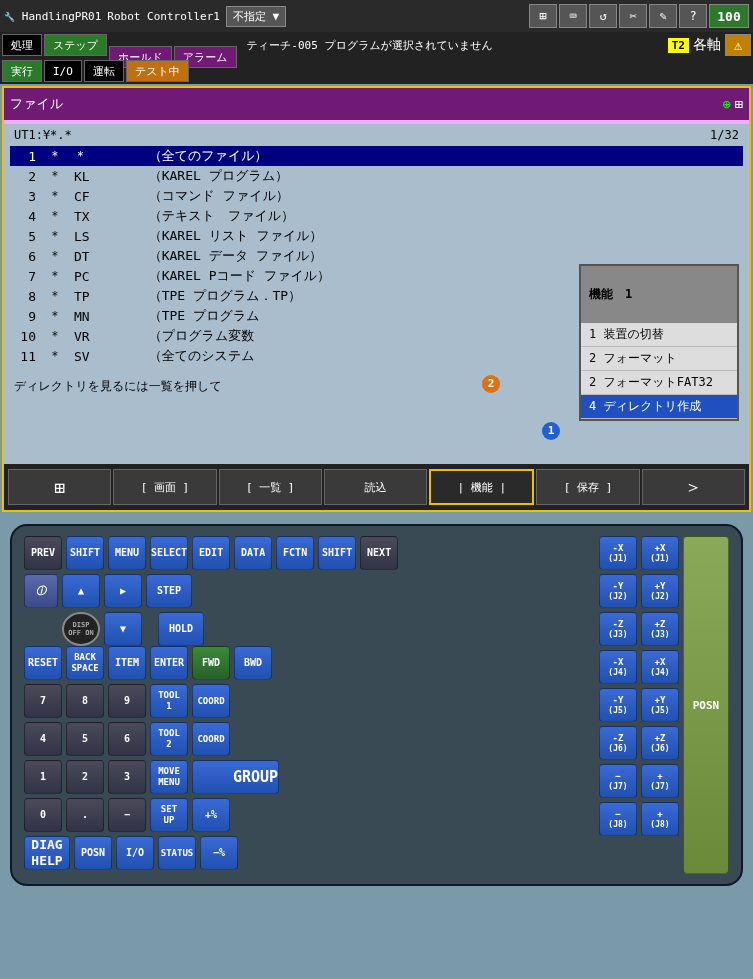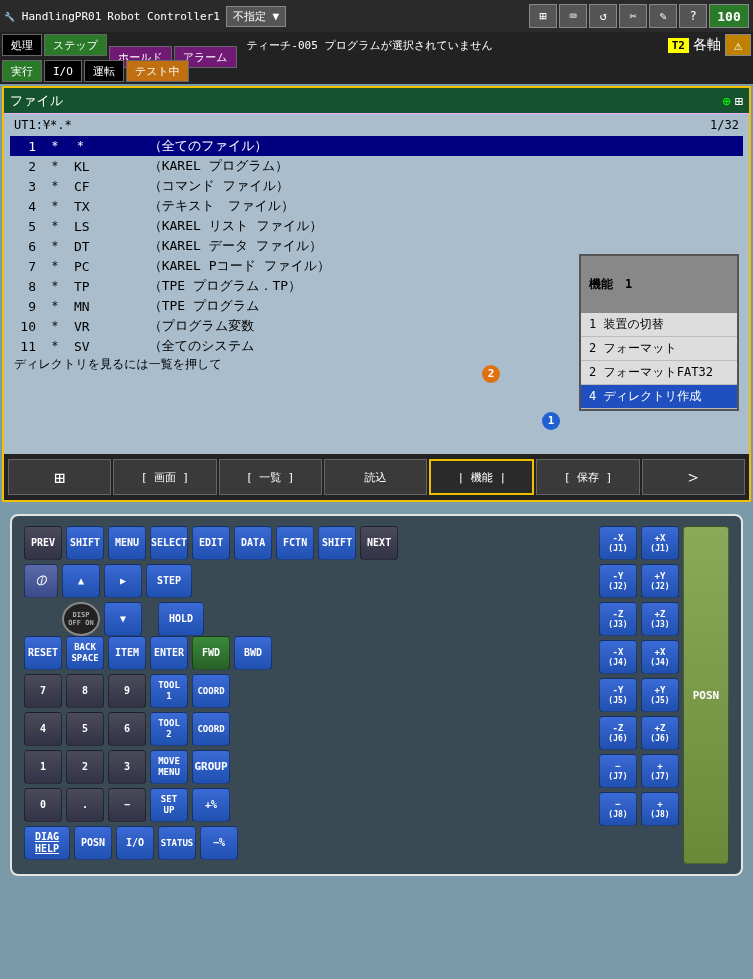--- a/index.html
+++ b/index.html
@@ -99,26 +99,26 @@
 
     
     .main-panel {
       border: 2px solid #f0c000;
       margin: 2px;
       background: #222;
     }
 
     
     .file-bar {
-      background: #14532d;
-      height: 26px;
+      background: #701a75;
+      height: 36px;
       display: flex;
       align-items: center;
       padding: 0 6px;
-      border-bottom: 1px solid #f0abfc;
+      border-bottom: 4px solid #f0abfc;
     }
     .file-bar-title {
       color: white;
       font-size: 13px;
     }
     .file-bar-icons {
       margin-left: auto;
       display: flex;
       gap: 4px;
     }
@@ -160,21 +160,21 @@
       text-align: right;
       width: 30px;
     }
     .file-list-table tr td:nth-child(2) {
       width: 30px;
       text-align: center;
     }
     .status-text {
       font-size: 12px;
       color: #000;
-      margin-top: 0;
+      margin-top: 12px;
       padding: 0 4px;
     }
 
     
     .popup-menu {
       position: absolute;
       right: 10px;
       top: 140px;
       background: #ddd;
       border: 2px solid #555;
@@ -244,23 +244,23 @@
     .func-btn.nav { font-size: 18px; }
 
     
     .keyboard-section {
       background: #7a9aaa;
       padding: 10px;
       margin-top: 0;
     }
     .keyboard-inner {
       background: #3a4a55;
-      border-radius: 8px;
+      border-radius: 17px;
       padding: 10px 12px;
-      border: 2px solid #e5e5e5;
+      border: 2px solid #0f172a;
     }
 
     
     .key-row {
       display: flex;
       gap: 4px;
       margin-bottom: 4px;
       align-items: center;
     }
     .key {
@@ -547,31 +547,31 @@
           <div class="key dark">5</div>
           <div class="key dark">6</div>
           <div class="key blue" style="font-size:9px;">TOOL<br>2</div>
           <div class="key blue" style="font-size:9px;">COORD</div>
         </div>
         <div class="key-row">
           <div class="key dark">1</div>
           <div class="key dark">2</div>
           <div class="key dark">3</div>
           <div class="key blue" style="font-size:9px;">MOVE<br>MENU</div>
-          <div class="key blue" style="font-size:11px;">GROUP</div>
+          <div class="key blue" style="font-size:15px;padding-left:40px;">GROUP</div>
         </div>
         <div class="key-row">
           <div class="key dark">0</div>
           <div class="key dark">.</div>
           <div class="key dark">−</div>
           <div class="key blue" style="font-size:9px;">SET<br>UP</div>
           <div class="key blue" style="font-size:10px;">+%</div>
         </div>
         <div class="key-row">
-          <div class="key blue key-diag" style="font-size:10px;text-decoration:underline;">DIAG<br>HELP</div>
+          <div class="key blue key-diag" style="font-size:13px;">DIAG<br>HELP</div>
           <div class="key blue" style="font-size:10px;">POSN</div>
           <div class="key blue" style="font-size:10px;">I/O</div>
           <div class="key blue" style="font-size:9px;">STATUS</div>
           <div class="key blue" style="font-size:10px;">−%</div>
         </div>
 
       </div>
 
       <div style="display:flex;gap:4px;">
         <div style="display:flex;flex-direction:column;gap:4px;">

